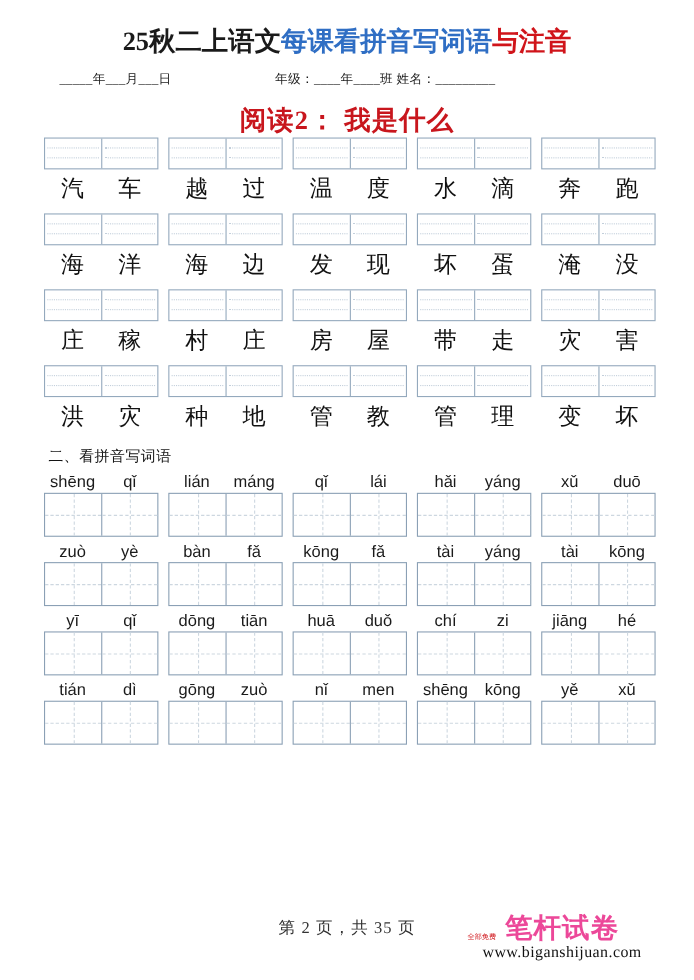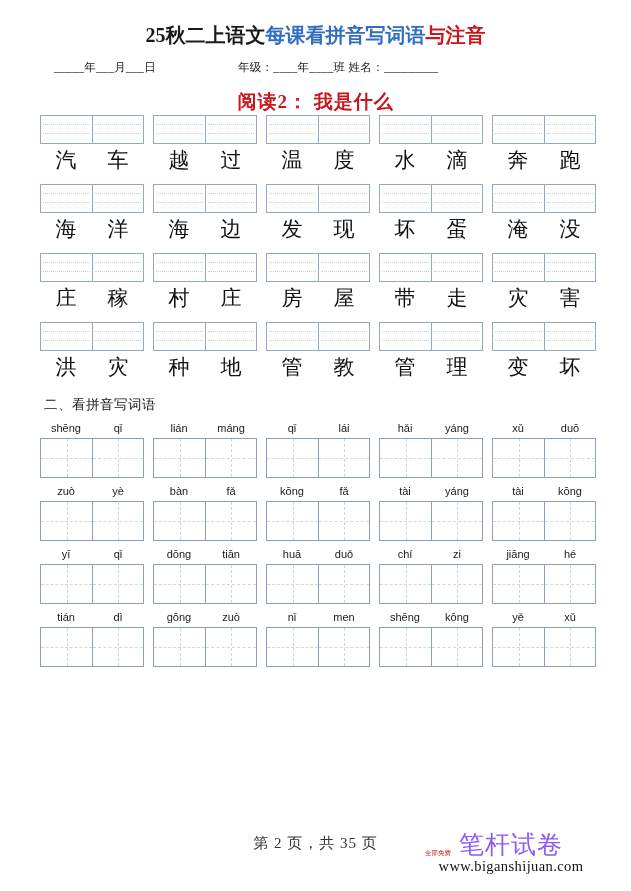--- a/index.html
+++ b/index.html
@@ -21,57 +21,56 @@
     height: 891px;
     box-sizing: border-box;
     padding: 0 32px;
   }
 
   
   .title {
     text-align: center;
     margin: 0;
     padding-top: 24px;
-    font-size: 20px;
+    font-size: 24px;
     font-weight: bold;
     letter-spacing: 0px;
     white-space: nowrap;
     font-family: "Liberation Serif", "DejaVu Serif", serif;
     line-height: 1.18;
   }
   .title .seg-black { color: #1a1a1a; }
   .title .seg-blue  { color: #2f6ec4; }
   .title .seg-red   { color: #d0141a; }
 
   
   .info-line {
     display: flex;
     align-items: flex-end;
     margin-top: 12px;
     font-size: 11.5px;
     color: #1a1a1a;
     font-family: "Liberation Serif", "DejaVu Serif", serif;
-    gap: 20px;
   }
   .info-left {
     margin-left: 22px;
     white-space: nowrap;
     letter-spacing: .3px;
   }
   .info-right {
-    margin-left: 62px;
+    margin-left: 94px;
     white-space: nowrap;
     letter-spacing: .3px;
   }
 
   
   .subtitle {
     text-align: center;
     color: #c8161d;
-    font-size: 19px;
+    font-size: 24px;
     font-weight: bold;
     margin-top: 14px;
     letter-spacing: 1px;
     font-family: "Liberation Serif", "DejaVu Serif", serif;
   }
 
   
   .section-heading {
     font-size: 13.5px;
     color: #141414;
@@ -143,21 +142,21 @@
   .s2-item:last-child { margin-right: 0; }
 
   .s2-pinyin {
     display: flex;
     height: 19px;
     align-items: center;
   }
   .s2-pinyin span {
     flex: 1 1 50%;
     text-align: center;
-    font-size: 11px;
+    font-size: 15px;
     color: #1a1a1a;
     font-family: "Liberation Sans", "DejaVu Sans", sans-serif;
     white-space: nowrap;
   }
 
   
   .tzg-box {
     height: 40px;
     border: 1px solid #8b a0 b5;
     border: 1px solid #8ba0b5;
@@ -198,22 +197,22 @@
 
   .logo {
     position: absolute;
     right: 30px;
     bottom: 16px;
     text-align: center;
     width: 180px;
   }
   .logo-cn {
     font-size: 25px;
-    font-weight: normal;
-    color: #8b5cf6;
+    font-weight: bold;
+    color: #ec4899;
     letter-spacing: 1px;
     line-height: 1;
     font-family: "Liberation Serif", "DejaVu Serif", serif;
   }
   .logo-url {
     font-size: 14.5px;
     color: #111;
     letter-spacing: .4px;
     margin-top: 1px;
     font-family: "Liberation Serif", "DejaVu Serif", serif;

